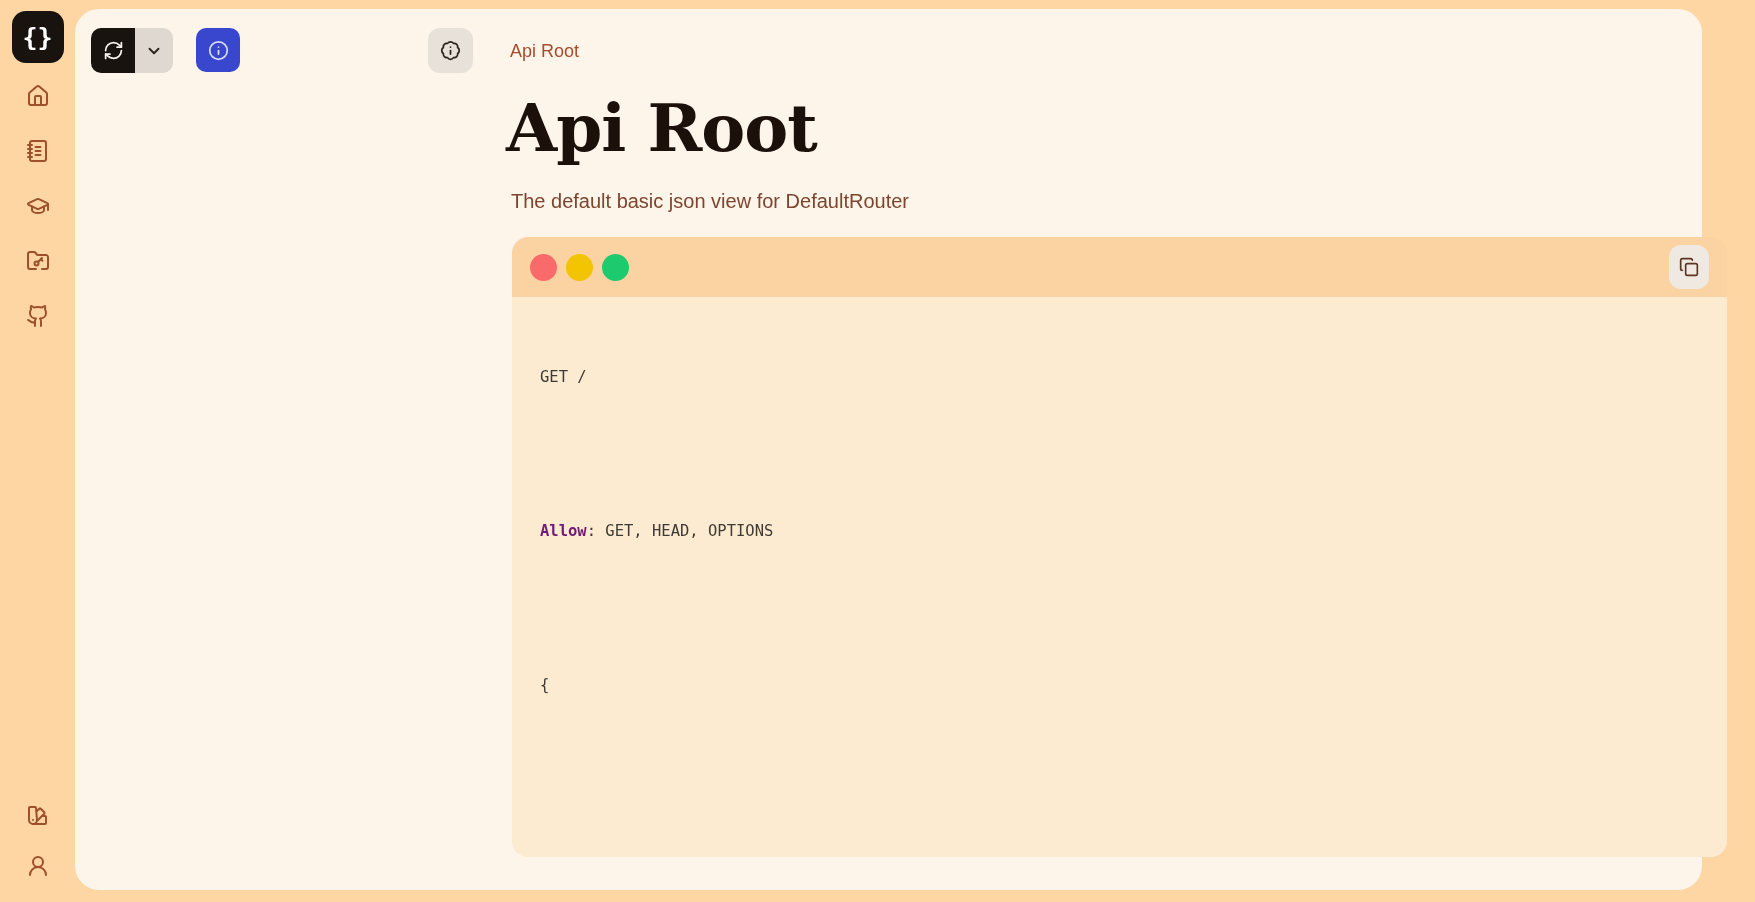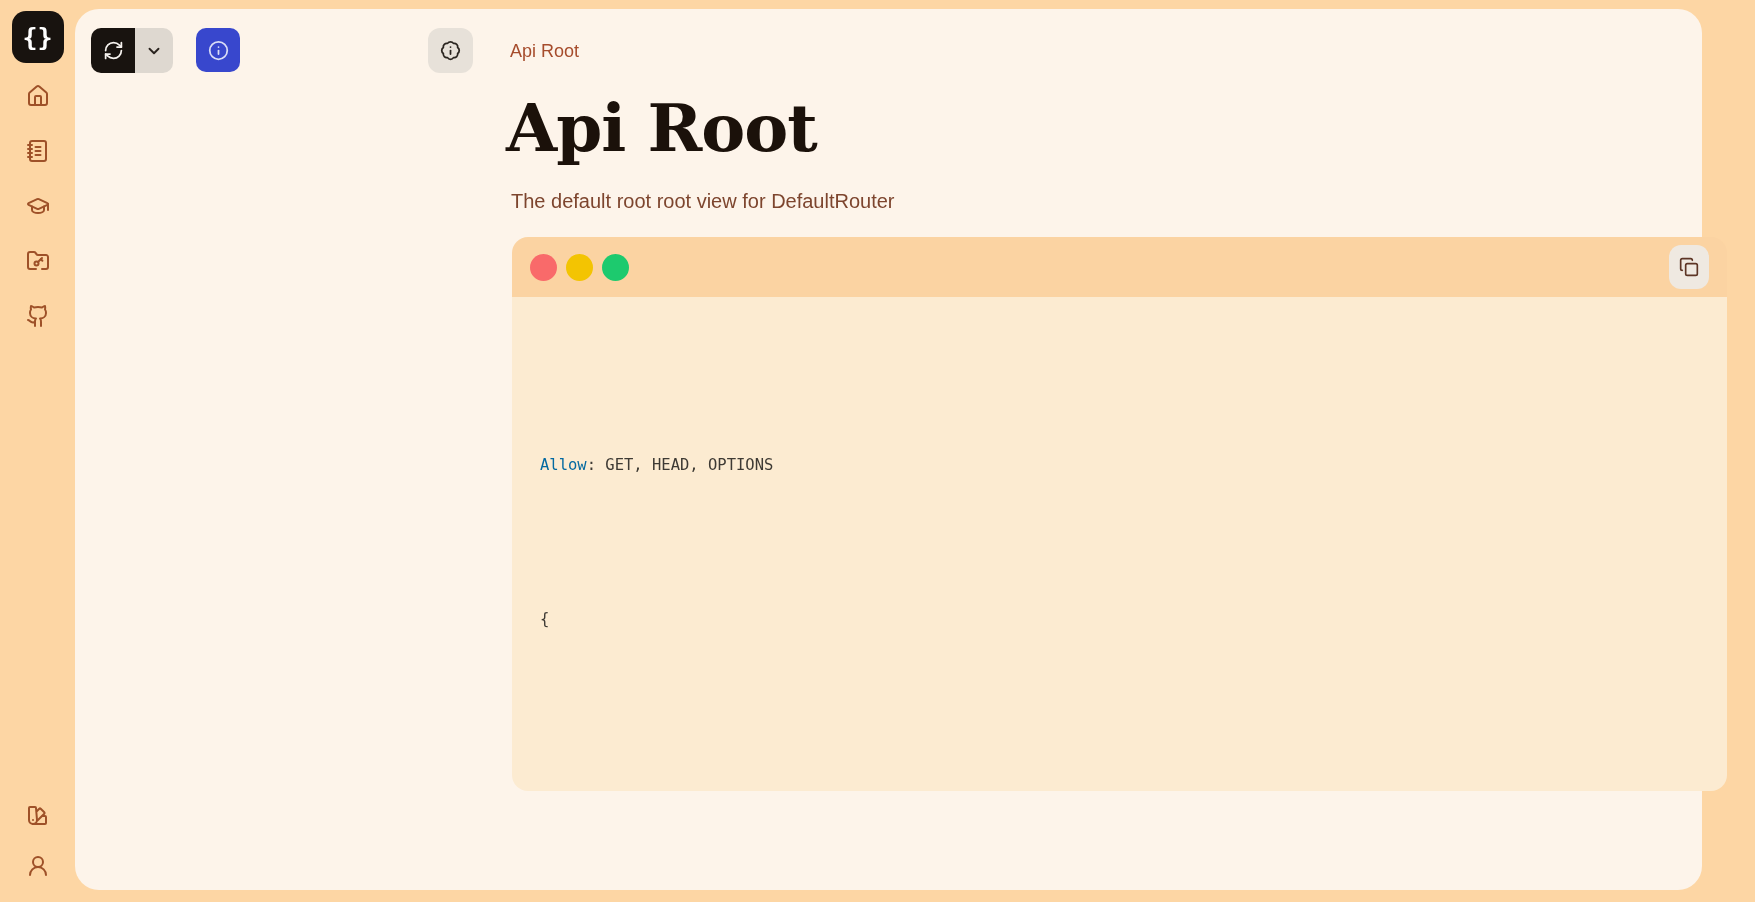--- a/index.html
+++ b/index.html
@@ -91,21 +91,21 @@
     display:flex; align-items:center; justify-content:center; cursor:pointer;
   }
   .copy-btn svg { width:20px; height:20px; }
   .term-body {
     background:#fcebd1; padding:25px 28px 29px;
     font-family:"DejaVu Sans Mono", monospace;
     font-size:15.5px; line-height:22px; color:#3e3a34;
     white-space:pre-wrap;
   }
   .line { min-height:22px; }
-  .key { color:#0369a1; }
+  .key { color:#701a75;font-weight:bold; }
 </style>
 </head>
 <body>
 
 <nav class="sidebar">
   <div class="logo">
     <span>{}</span>
   </div>
 
   <div class="nav">
@@ -198,36 +198,37 @@
     <svg viewBox="0 0 24 24" fill="none" stroke="currentColor" stroke-width="2" stroke-linecap="round" stroke-linejoin="round">
       <path d="M3.85 8.62a4 4 0 0 1 4.78-4.77 4 4 0 0 1 6.74 0 4 4 0 0 1 4.78 4.78 4 4 0 0 1 0 6.74 4 4 0 0 1-4.77 4.78 4 4 0 0 1-6.75 0 4 4 0 0 1-4.78-4.77 4 4 0 0 1 0-6.76Z"></path>
       <line x1="12" x2="12" y1="16" y2="12"></line>
       <line x1="12" x2="12.01" y1="8" y2="8"></line>
     </svg>
   </button>
 
   <div class="breadcrumb">Api Root</div>
 
   <h1 class="page-title">Api Root</h1>
-  <p class="page-subtitle">The default root root view for DefaultRouter</p>
+  <p class="page-subtitle">The default basic json view for DefaultRouter</p>
 
   <section class="terminal">
     <div class="term-header">
       <span class="dot" style="background: rgb(249, 106, 106);"></span>
       <span class="dot" style="background: rgb(243, 196, 2);"></span>
       <span class="dot" style="background: rgb(29, 202, 110);"></span>
       <button class="copy-btn">
         <svg viewBox="0 0 24 24" fill="none" stroke="currentColor" stroke-width="2" stroke-linecap="round" stroke-linejoin="round">
           <rect width="14" height="14" x="8" y="8" rx="2" ry="2"></rect>
           <path d="M4 16c-1.1 0-2-.9-2-2V4c0-1.1.9-2 2-2h10c1.1 0 2 .9 2 2"></path>
         </svg>
       </button>
     </div>
 
     <div class="term-body">
+      <div class="line">GET /</div>
       <div class="line"></div>
 
       <div class="line"><span class="key">Allow</span><span>: </span><span>GET, HEAD, OPTIONS</span></div>
       <div class="line"></div>
 
       <div class="line">{</div>
       
       
       
       

